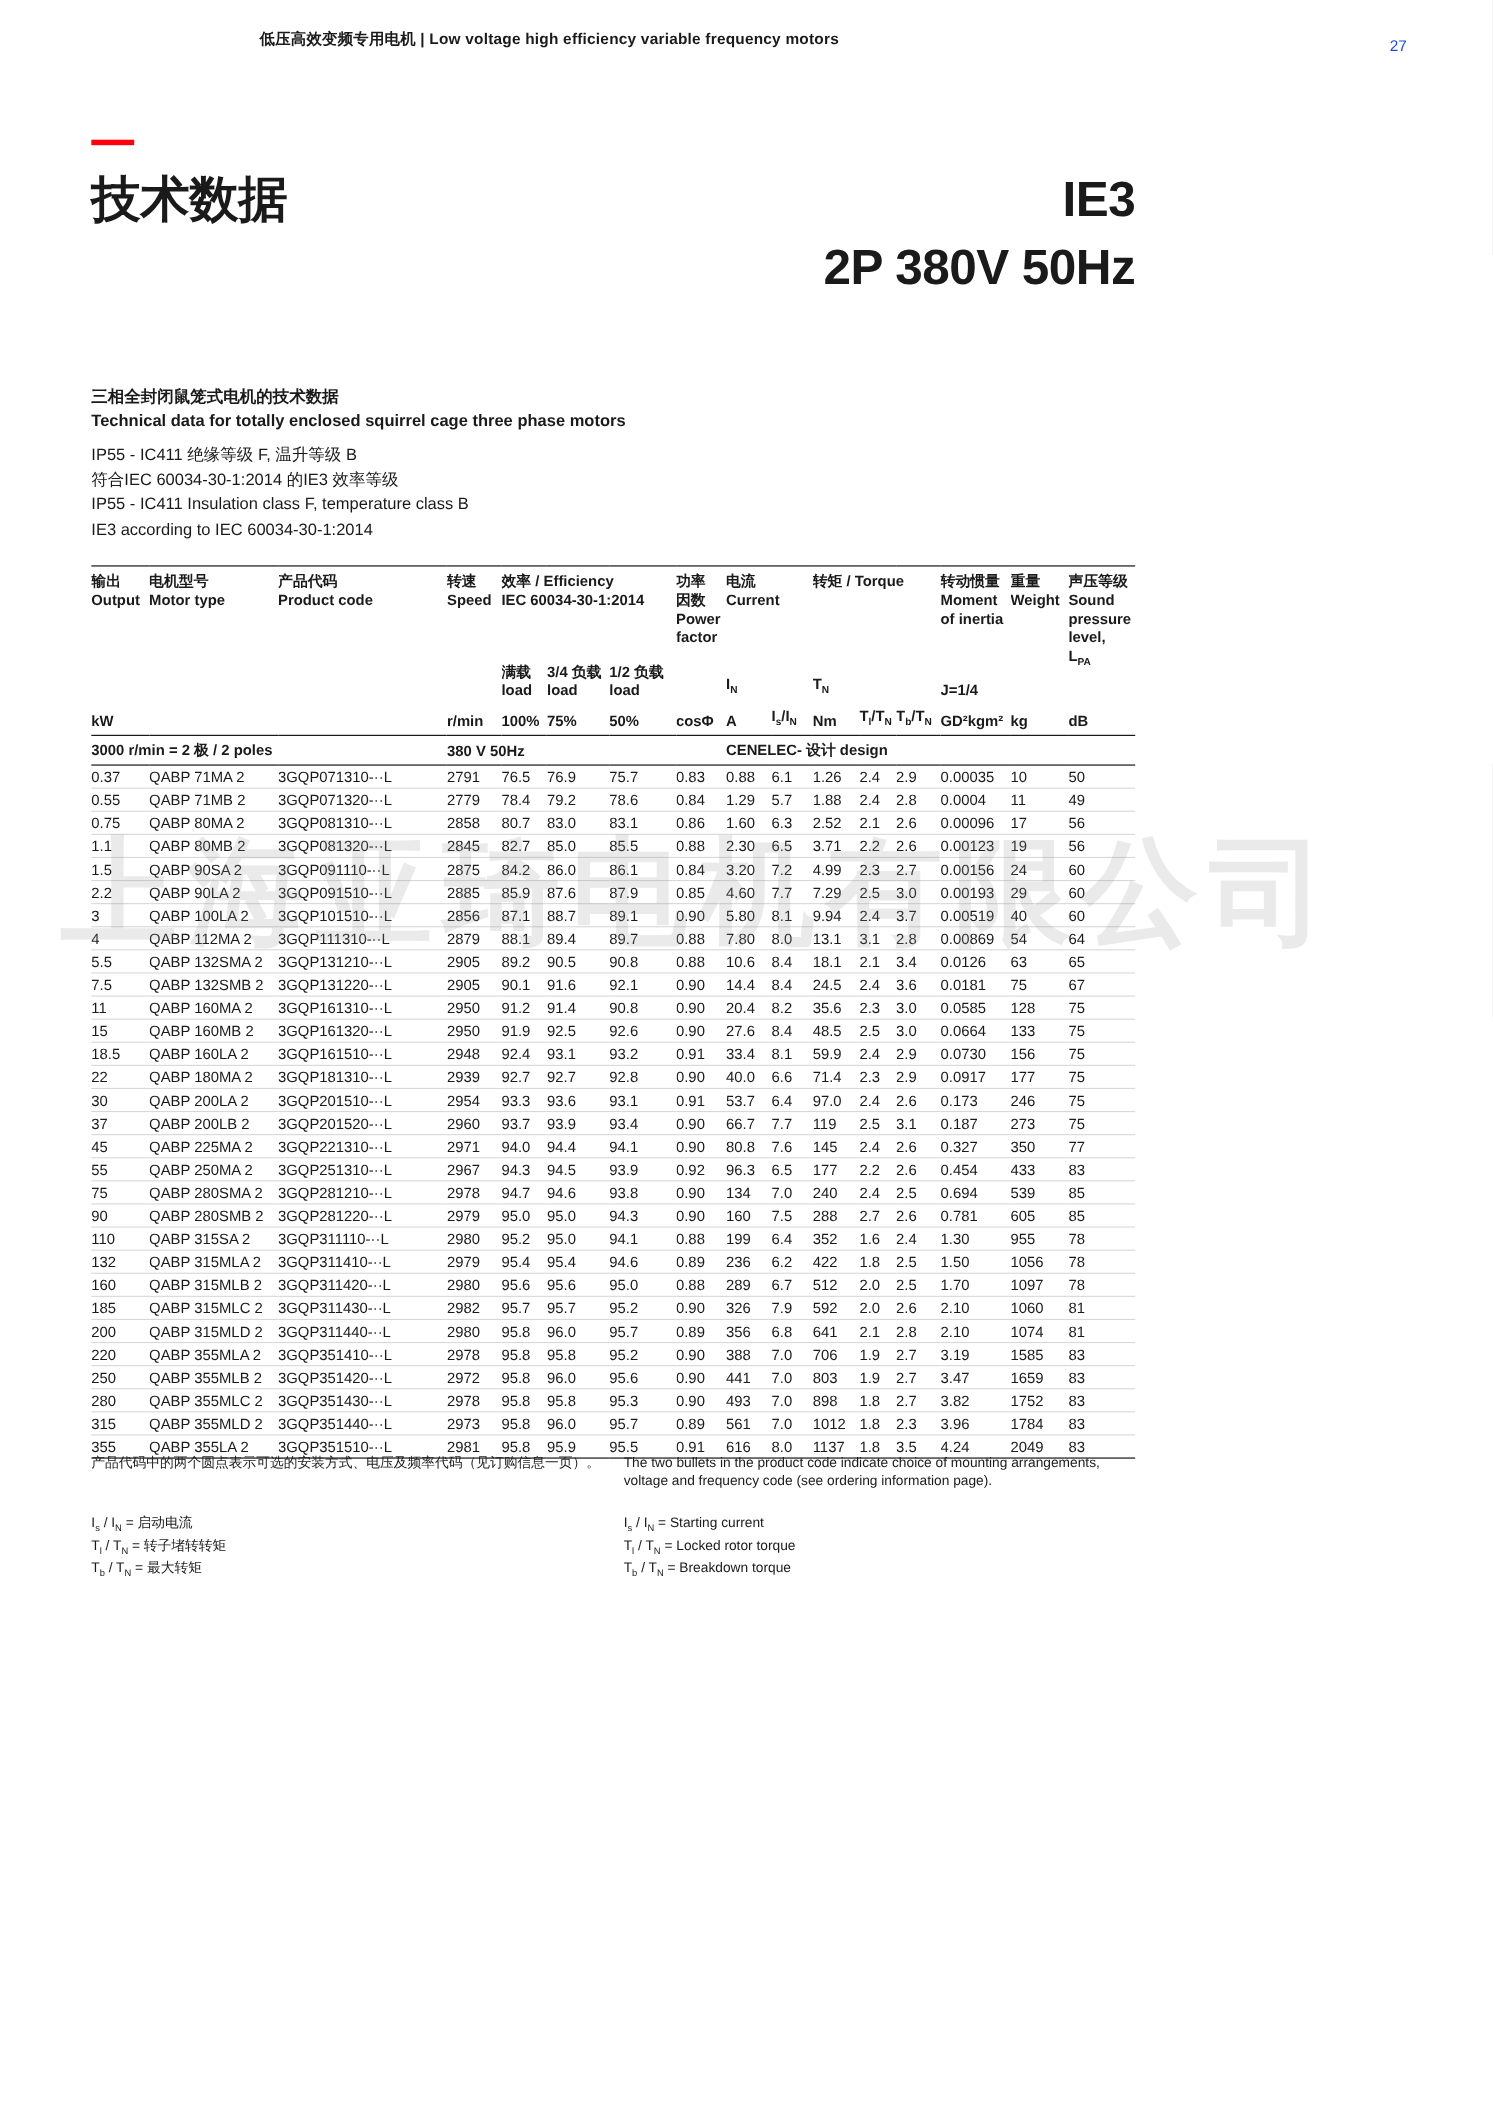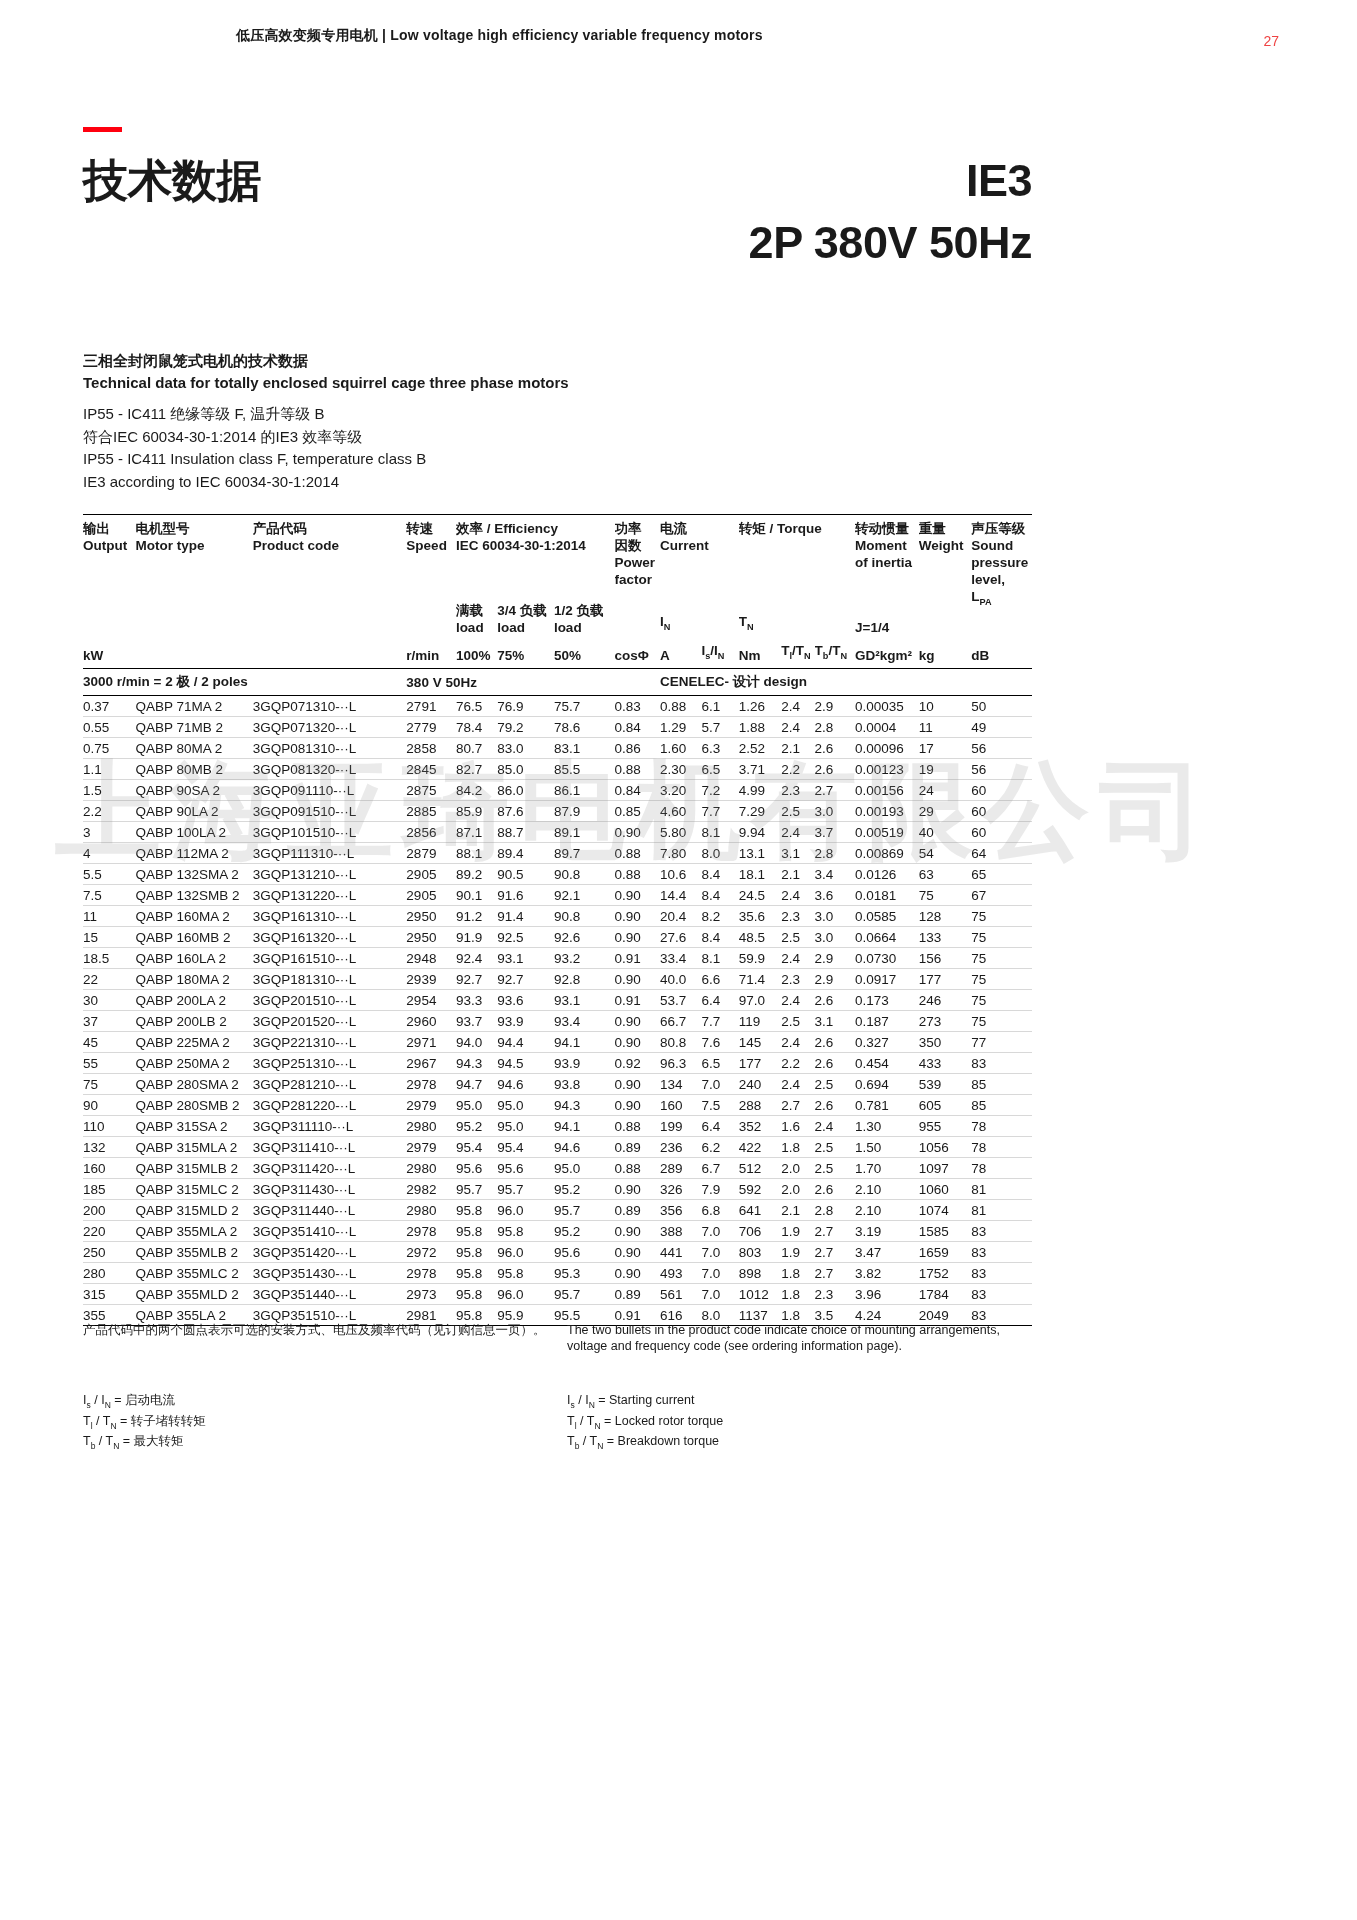--- a/index.html
+++ b/index.html
@@ -2,21 +2,21 @@
 <html><head>
 <meta charset="utf-8">
 <style>
   html,body { margin:0; padding:0; background:#e9e9e9; }
   .page {
     position:relative; width:1357px; height:1920px; margin:0 auto;
     background:#fff; overflow:hidden;
     font-family:"Liberation Sans","DejaVu Sans",sans-serif; color:#1a1a1a;
   }
   .topbar-title { position:absolute; top:27px; left:236px; font-size:14px; font-weight:bold; letter-spacing:0.2px; }
-  .page-number  { position:absolute; top:33px; right:78px; font-size:14px; color:#ef4444; }
+  .page-number  { position:absolute; top:33px; right:78px; font-size:14px; color:#1d4ed8; }
 
   .accent-dash { position:absolute; top:127px; left:83px; width:39px; height:5px; background:#ff000f; }
 
   .title-row { position:absolute; top:150px; left:83px; width:949px; display:flex; justify-content:space-between; }
   .title-left, .title-right { font-size:45px; font-weight:bold; line-height:62px; letter-spacing:-0.5px; white-space:pre-line; }
   .title-right { text-align:right; }
 
   .intro { position:absolute; top:350px; left:83px; width:949px; font-size:15px; }
   .intro-heading { font-weight:bold; line-height:22px; }
   .intro-specs { margin-top:9px; line-height:22.5px; white-space:pre-line; }
@@ -37,21 +37,21 @@
   tbody.section-body td { font-weight:bold; border-bottom:1px solid #000; padding:4px 2px 4px 0;margin-left:16px; }
   tbody.data-body td { border-bottom:1px solid #d8d8d8; vertical-align:bottom; }
   tbody.data-body tr:last-child td { border-bottom:1px solid #000; }
   sub { font-size:0.68em; }
 
   .foot { position:absolute; top:1322px; left:83px; width:949px; font-size:12.5px; }
   .foot-row { display:flex; }
   .foot-col-left  { width:484px; padding-right:20px; box-sizing:border-box; }
   .foot-col-right { width:465px; }
   .note { line-height:16px; white-space:pre-line; }
-  .legend-row { margin-top:38px; }
+  .legend-row { margin-top:22px; }
   .legend-line { line-height:16px; }
 </style>
 </head>
 <body>
 
 <div class="page">
 
   <div class="topbar-title">低压高效变频专用电机 | Low voltage high efficiency variable frequency motors</div>
   <div class="page-number">27</div>
 

